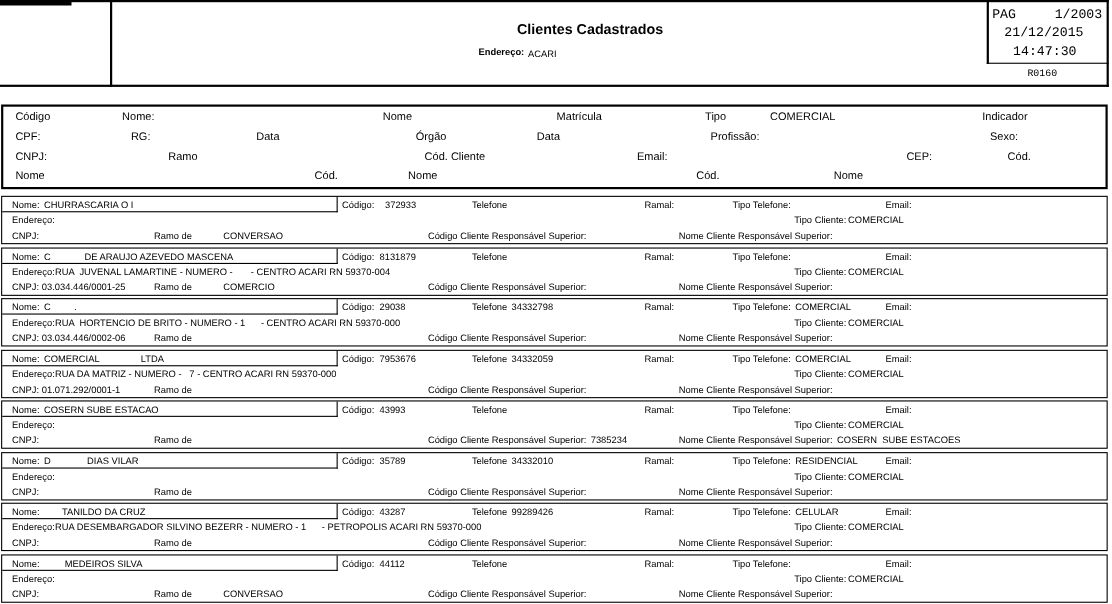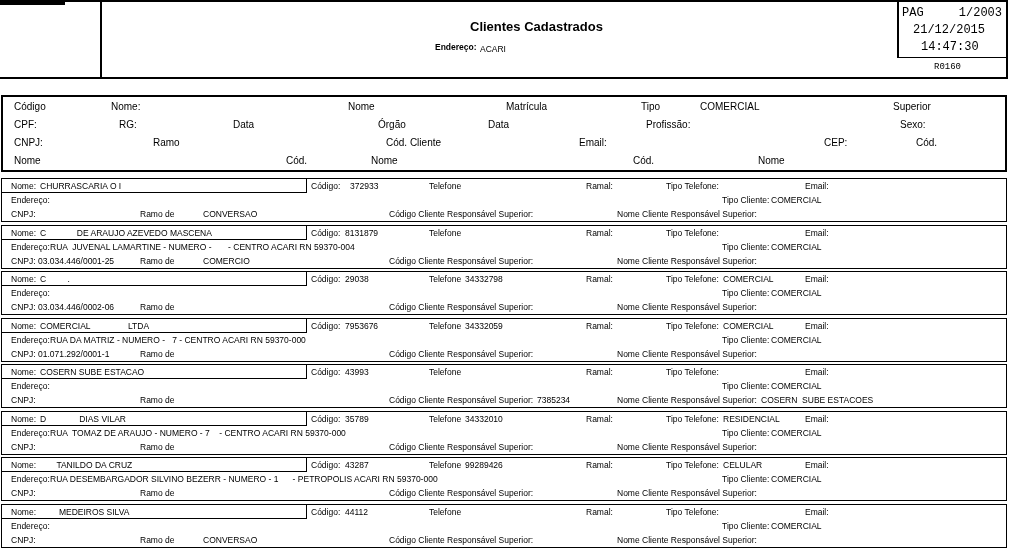--- a/index.html
+++ b/index.html
@@ -41,21 +41,21 @@
   <span class="abs mono" style="left:921px;top:40px;font-size:12px">14:47:30</span>
   <span class="abs mono" style="left:934px;top:62px;font-size:9px">R0160</span>
 
   <div class="headerbox">
     <span class="abs hl" style="left:11px;top:4px">Código</span>
     <span class="abs hl" style="left:108px;top:4px">Nome:</span>
     <span class="abs hl" style="left:345px;top:4px">Nome</span>
     <span class="abs hl" style="left:503px;top:4px">Matrícula</span>
     <span class="abs hl" style="left:638px;top:4px">Tipo</span>
     <span class="abs hl" style="left:697px;top:4px">COMERCIAL</span>
-    <span class="abs hl" style="left:890px;top:4px">Superior</span>
+    <span class="abs hl" style="left:890px;top:4px">Indicador</span>
 
     <span class="abs hl" style="left:11px;top:22px">CPF:</span>
     <span class="abs hl" style="left:116px;top:22px">RG:</span>
     <span class="abs hl" style="left:230px;top:22px">Data</span>
     <span class="abs hl" style="left:375px;top:22px">Órgão</span>
     <span class="abs hl" style="left:485px;top:22px">Data</span>
     <span class="abs hl" style="left:643px;top:22px">Profissão:</span>
     <span class="abs hl" style="left:897px;top:22px">Sexo:</span>
 
     <span class="abs hl" style="left:11px;top:40px">CNPJ:</span>
@@ -144,20 +144,21 @@
     <span class="abs f" style="left:427px;top:1px">Telefone</span>
     <span class="abs f" style="left:463px;top:1px">34332798</span>
     <span class="abs f" style="left:584px;top:1px">Ramal:</span>
     <span class="abs f" style="left:621px;top:1px"></span>
     <span class="abs f" style="left:664px;top:1px">Tipo Telefone:</span>
     <span class="abs f" style="left:721px;top:1px">COMERCIAL</span>
     <span class="abs f" style="left:803px;top:1px">Email:</span>
     <span class="abs f" style="left:832px;top:1px"></span>
 
     <span class="abs f" style="left:9px;top:15px">Endereço:</span>
+    <span class="abs f" style="left:48px;top:15px">RUA  HORTENCIO DE BRITO - NUMERO - 1      - CENTRO ACARI RN 59370-000</span>
     <span class="abs f" style="left:720px;top:15px">Tipo Cliente:</span>
     <span class="abs f" style="left:769px;top:15px">COMERCIAL</span>
 
     <span class="abs f" style="left:9px;top:29px">CNPJ:</span>
     <span class="abs f" style="left:36px;top:29px">03.034.446/0002-06</span>
     <span class="abs f" style="left:138px;top:29px">Ramo de</span>
     <span class="abs f" style="left:201px;top:29px"></span>
     <span class="abs f" style="left:387px;top:29px">Código Cliente Responsável Superior:</span>
     <span class="abs f" style="left:535px;top:29px"></span>
     <span class="abs f" style="left:615px;top:29px">Nome Cliente Responsável Superior:</span>
@@ -235,21 +236,20 @@
     <span class="abs f" style="left:427px;top:1px">Telefone</span>
     <span class="abs f" style="left:463px;top:1px">34332010</span>
     <span class="abs f" style="left:584px;top:1px">Ramal:</span>
     <span class="abs f" style="left:621px;top:1px"></span>
     <span class="abs f" style="left:664px;top:1px">Tipo Telefone:</span>
     <span class="abs f" style="left:721px;top:1px">RESIDENCIAL</span>
     <span class="abs f" style="left:803px;top:1px">Email:</span>
     <span class="abs f" style="left:832px;top:1px"></span>
 
     <span class="abs f" style="left:9px;top:15px">Endereço:</span>
-    <span class="abs f" style="left:48px;top:15px">RUA  TOMAZ DE ARAUJO - NUMERO - 7    - CENTRO ACARI RN 59370-000</span>
     <span class="abs f" style="left:720px;top:15px">Tipo Cliente:</span>
     <span class="abs f" style="left:769px;top:15px">COMERCIAL</span>
 
     <span class="abs f" style="left:9px;top:29px">CNPJ:</span>
     <span class="abs f" style="left:36px;top:29px"></span>
     <span class="abs f" style="left:138px;top:29px">Ramo de</span>
     <span class="abs f" style="left:201px;top:29px"></span>
     <span class="abs f" style="left:387px;top:29px">Código Cliente Responsável Superior:</span>
     <span class="abs f" style="left:535px;top:29px"></span>
     <span class="abs f" style="left:615px;top:29px">Nome Cliente Responsável Superior:</span>

